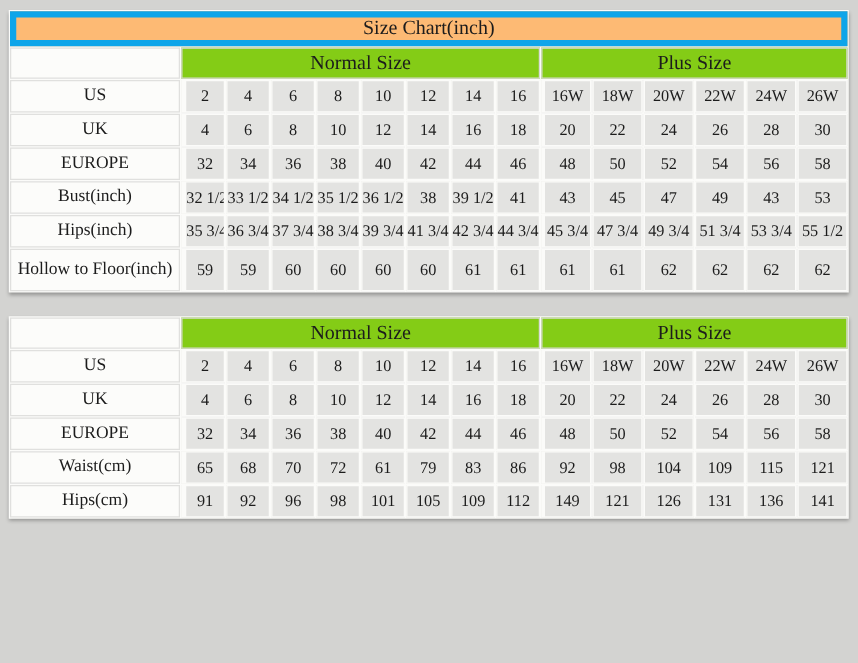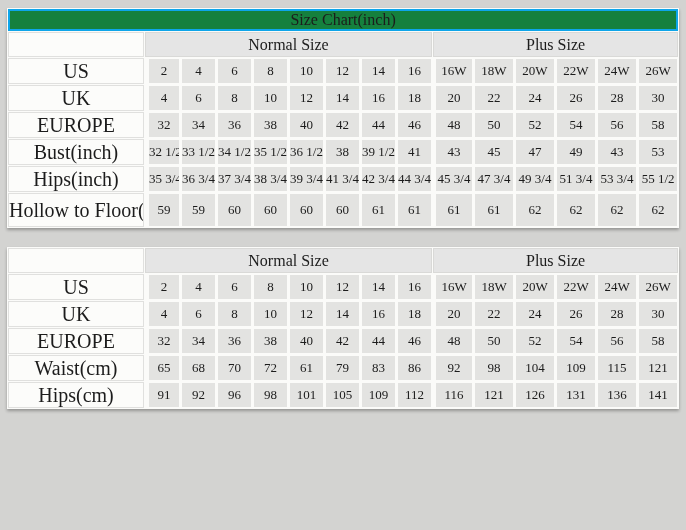--- a/index.html
+++ b/index.html
@@ -33,42 +33,42 @@
     box-sizing: border-box;
     padding: 0;
     margin: 0;
     text-align: center;
     vertical-align: middle;
     font-weight: normal;
     white-space: nowrap;
     overflow: hidden;
   }
   .title-cell {
-    background: #15803d;
-    border: 2px solid #0ea5e9;
+    background: #fdba74;
+    border: 5px solid #0ea5e9;
     height: 20px;
     font-size: 16px;
   }
   .corner-cell {
     background: #fcfcfa;
     border: 1px solid #e0e0de;
     height: 25px;
   }
   .group-cell {
-    background: #e5e5e5;
+    background: #84cc16;
     border: 1px solid #d9d9d7;
     height: 25px;
     font-size: 16px;
     text-align: center;
   }
   tbody th.label-cell {
     background: #fcfcfa;
     border: 1px solid #e0e0de;
     height: 26px;
-    font-size: 20px;
+    font-size: 14px;
   }
   tbody td.data-cell {
     background: #e3e3e1;
     border: 1px solid #fbfbf9;
     height: 26px;
     font-size: 13px;
   }
   tbody td.first-data { border-left: 4px solid #fbfbf9; }
   tbody td.plus-first { border-left: 3px solid #fbfbf9; }
   tbody tr.tall-row th, tbody tr.tall-row td { height: 34px; }
@@ -307,21 +307,21 @@
       <tr>
         <th class="label-cell">Hips(cm)</th>
         <td class="data-cell first-data">91</td>
         <td class="data-cell">92</td>
         <td class="data-cell">96</td>
         <td class="data-cell">98</td>
         <td class="data-cell">101</td>
         <td class="data-cell">105</td>
         <td class="data-cell">109</td>
         <td class="data-cell">112</td>
-        <td class="data-cell plus-first">116</td>
+        <td class="data-cell plus-first">149</td>
         <td class="data-cell">121</td>
         <td class="data-cell">126</td>
         <td class="data-cell">131</td>
         <td class="data-cell">136</td>
         <td class="data-cell">141</td>
       </tr>
     </tbody>
 </table>
 
 </body></html>

